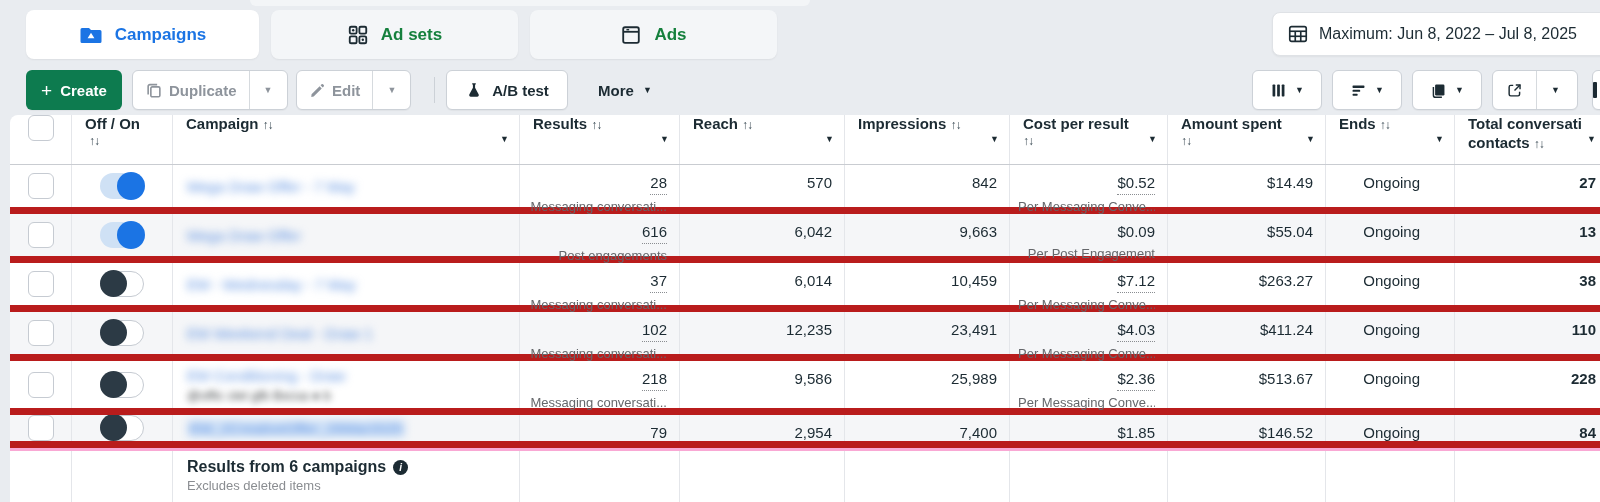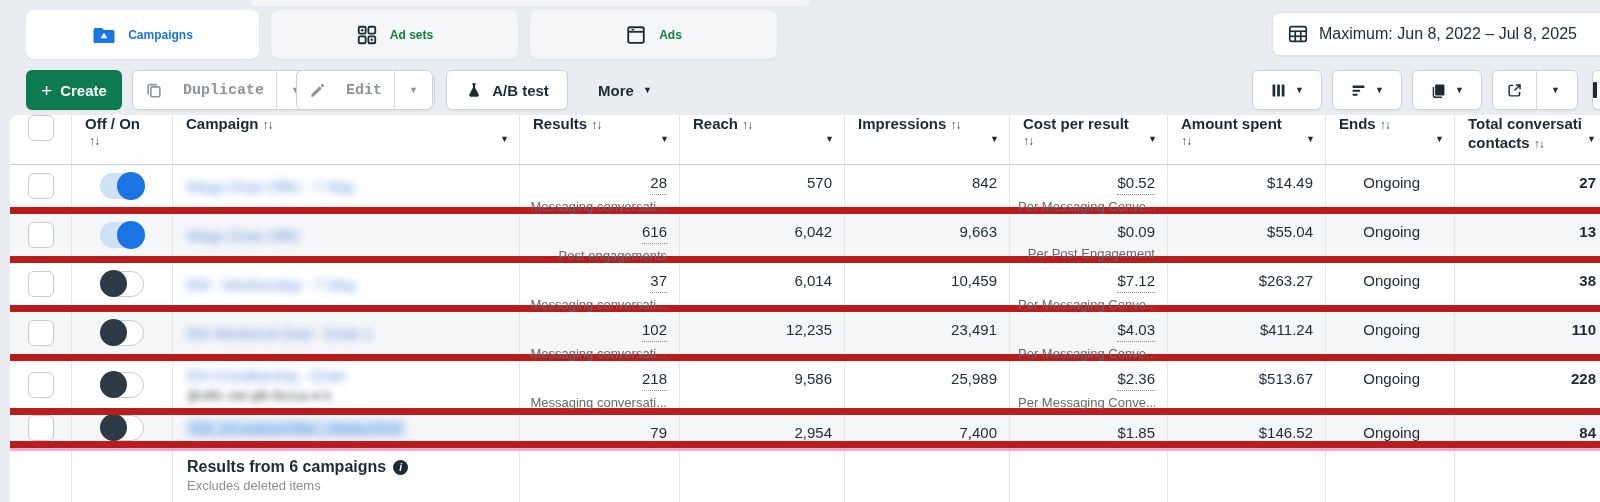--- a/index.html
+++ b/index.html
@@ -2,34 +2,34 @@
 <html><head>
 <meta charset="utf-8">
 <style>
   * { margin:0; padding:0; box-sizing:border-box; }
   html,body { background:#e9ecf0; }
   body { font-family:"Liberation Sans","DejaVu Sans",sans-serif; color:#1c2b33; }
   .page { position:relative; width:1600px; height:502px; background:#e9ecf0; overflow:hidden; }
 
   
   .top-strip { position:absolute; left:250px; top:0; width:560px; height:6px; background:#f3f5f7; border-radius:0 0 8px 8px; }
-  .tab { position:absolute; top:10px; height:49px; border-radius:8px; display:flex; align-items:center; justify-content:center; gap:12px; font-size:12px; font-weight:bold; cursor:pointer; box-shadow:0 1px 2px rgba(0,0,0,.06); }
+  .tab { position:absolute; top:10px; height:49px; border-radius:8px; display:flex; align-items:center; justify-content:center; gap:12px; font-size:17px; font-weight:bold; cursor:pointer; box-shadow:0 1px 2px rgba(0,0,0,.06); }
   .tab.active { background:#ffffff; color:#1b74e4; }
   .tab.inactive { background:#f4f6f8; color:#15803d; }
   .tab-campaigns { left:26px; width:233px; }
   .tab-adsets { left:271px; width:247px; }
   .tab-ads { left:530px; width:247px; }
   .date-btn { position:absolute; left:1272px; top:12px; width:340px; height:44px; background:#fff; border:1px solid #dfe2e6; border-radius:8px; display:flex; align-items:center; gap:10px; padding:0 14px; font-size:16px; color:#1c2b33; box-shadow:0 1px 2px rgba(0,0,0,.05); cursor:pointer; }
 
   
   .toolbar { position:absolute; left:0; top:64px; width:1600px; height:48px; }
   .btn { position:absolute; top:6px; height:40px; border-radius:6px; display:flex; align-items:center; font-size:15px; font-weight:bold; cursor:pointer; background:#fff; border:1px solid #ccd1d7; color:#1c2b33; box-shadow:0 1px 1px rgba(0,0,0,.04); }
   .btn-create { left:26px; width:96px; background:#0d7b4f; border:none; color:#fff; justify-content:center; gap:8px; }
   .btn-create .plus { font-size:19px; font-weight:normal; line-height:1; }
-  .split-main { display:flex; align-items:center; gap:20px; padding:0 12px; height:100%;font-family:Liberation Mono, monospace; }
+  .split-main { display:flex; align-items:center; gap:6px; padding:0 12px; height:100%; }
   .split-caret { display:flex; align-items:center; justify-content:center; width:38px; height:100%; border-left:1px solid #d6dade; }
   .btn.disabled { color:#8e949c; }
   .btn-duplicate { left:132px; }
   .btn-edit { left:296px; }
   .tb-sep { position:absolute; left:434px; top:13px; width:1px; height:26px; background:#ccd1d7; }
   .btn-ab { left:446px; width:122px; justify-content:center; gap:9px; }
   .btn-more { left:582px; width:86px; background:transparent; border:none; box-shadow:none; justify-content:center; gap:9px; }
   .caret { font-size:9px; color:#1c2b33; line-height:1; }
   .caret.gray { color:#8e949c; }
   .icon-btn { justify-content:center; gap:8px; }

